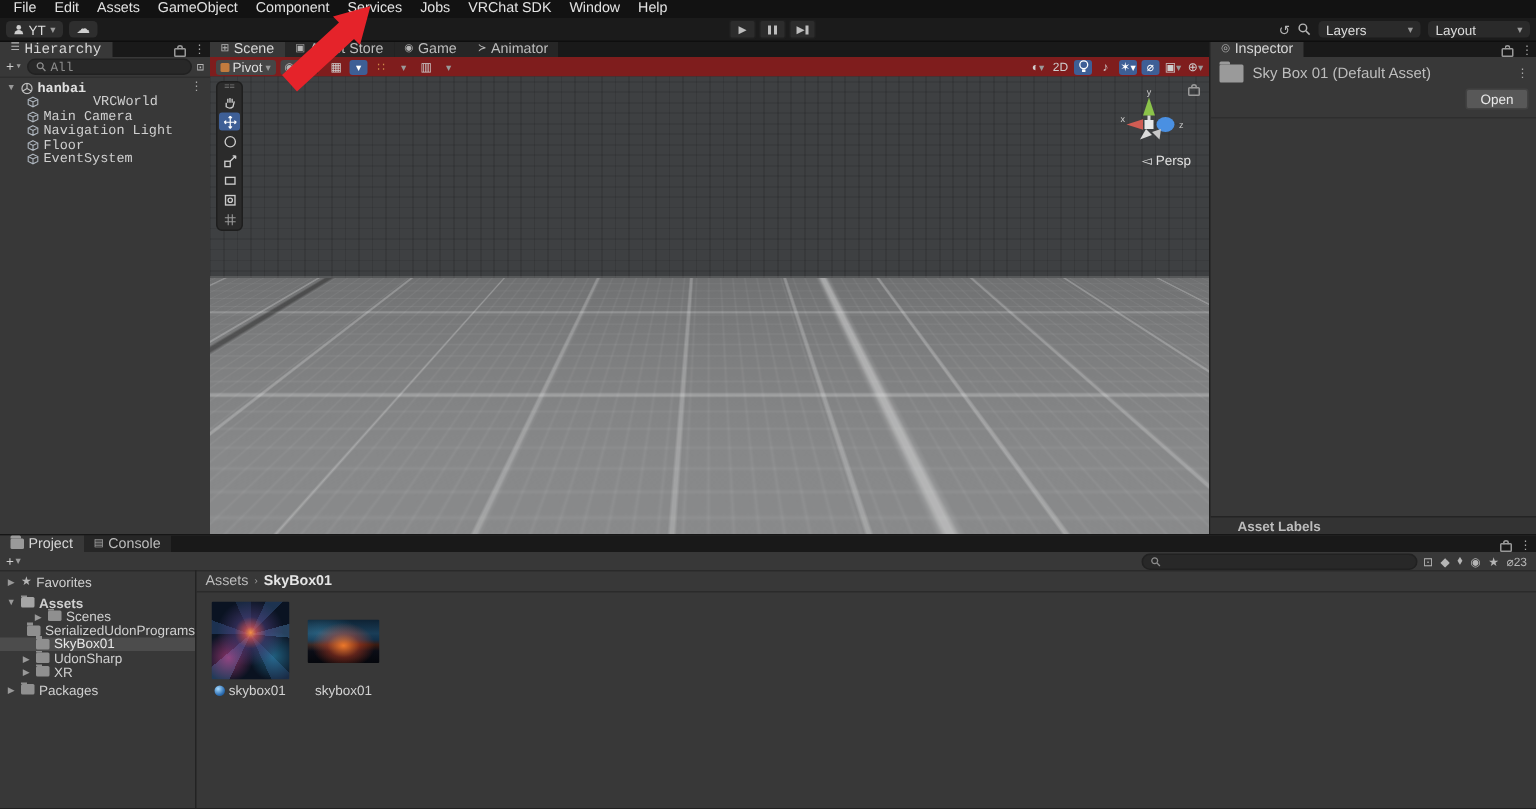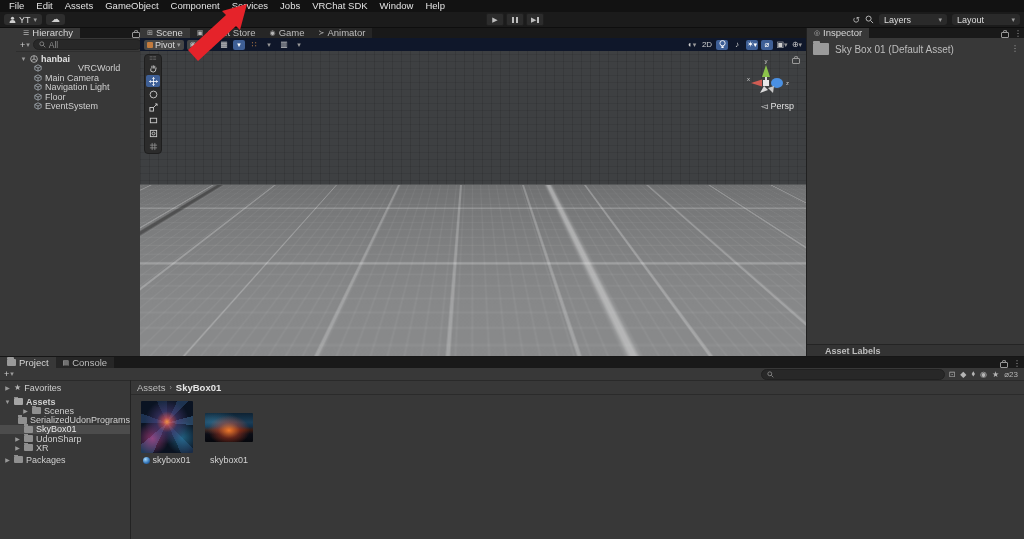--- a/index.html
+++ b/index.html
@@ -34,32 +34,32 @@
   .tab.active{background:#383838;color:#d6d6d6;}
   .chromeicons{position:absolute;right:3px;top:2px;display:flex;align-items:center;gap:5px;}
   .kebab{color:#aaa;font-size:8px;line-height:8px;}
   .lock{width:6px;height:4px;border:1px solid #999;border-radius:1px;position:relative;margin-top:3px;}
   .lock:before{content:"";position:absolute;top:-3px;left:1px;width:2px;height:2px;border:1px solid #999;
                border-bottom:none;border-radius:2px 2px 0 0;}
   .searchbox{display:flex;align-items:center;gap:3px;background:#282828;border:1px solid #212121;
              border-radius:7px;height:9px;padding:0 5px;color:#8d8d8d;font-size:8.5px;flex:1;}
 
   
-  .hierarchy{left:16px;top:27px;width:140px;height:329px;border-right:2px solid #ec4899;}
+  .hierarchy{left:0;top:27px;width:140px;height:329px;border-right:2px solid #ec4899;font-family:Liberation Mono, monospace;}
   .hsearchrow{height:13px;display:flex;align-items:center;padding:0 4px;gap:3px;border-bottom:1px solid #2e2e2e;}
   .plusbtn{color:#cfcfcf;font-size:9px;display:flex;align-items:center;gap:1px;}
   .trow{display:flex;align-items:center;height:9.5px;font-size:9px;color:#cfcfcf;gap:3px;padding-left:4px;}
   .fold{width:7px;font-size:6px;color:#999;text-align:center;}
   .trow .spacer{width:7px;}
   .scene-name{font-weight:bold;color:#e0e0e0;}
   .rowkebab{margin-left:auto;margin-right:5px;}
 
   
   .scenepanel{left:140px;top:27px;width:666px;height:329px;}
-  .stoolbar{height:13px;background:#0f172a;border-bottom:1px solid #2a2a2a;display:flex;align-items:center;
+  .stoolbar{height:13px;background:#7f1d1d;border-bottom:1px solid #2a2a2a;display:flex;align-items:center;
             padding:0 4px;font-size:9px;gap:3px;position:relative;}
   .sgroup{display:flex;align-items:center;gap:2px;background:#464646;border-radius:2px;height:10px;padding:0 3px;color:#ddd;}
   .sep{width:1px;height:9px;background:#2a2a2a;margin:0 3px;}
   .icochip{display:flex;align-items:center;justify-content:center;height:10px;min-width:12px;
            border-radius:2px;color:#cfcfcf;font-size:8px;}
   .chip-on{background:#3e5f96;color:#fff;}
   .srt{position:absolute;right:3px;display:flex;align-items:center;gap:3px;}
   .viewport{position:absolute;left:0;top:24px;right:0;bottom:0;background:#3e4042;overflow:hidden;
             background-image:
               repeating-linear-gradient(90deg, rgba(0,0,0,.10) 0 1px, transparent 1px 9px),
@@ -414,20 +414,23 @@
       <div class="chromeicons">
         <span class="lock"></span>
         <span class="kebab">⋮</span>
       </div>
     </div>
     <div class="insp-head">
       <span class="foldericon"></span>
       <span class="insp-title">Sky Box 01 (Default Asset)</span>
       <span class="kebab">⋮</span>
     </div>
+    <div class="openrow">
+      <span class="openbtn">Open</span>
+    </div>
     <div class="assetlabels">
       <span>Asset Labels</span>
     </div>
   </div>
 
   <div class="panel project">
     <div class="tabrow">
       <div class="tab active">
         <span class="foldericon" style="width:9px;height:7px;"></span>
         <span>Project</span>

